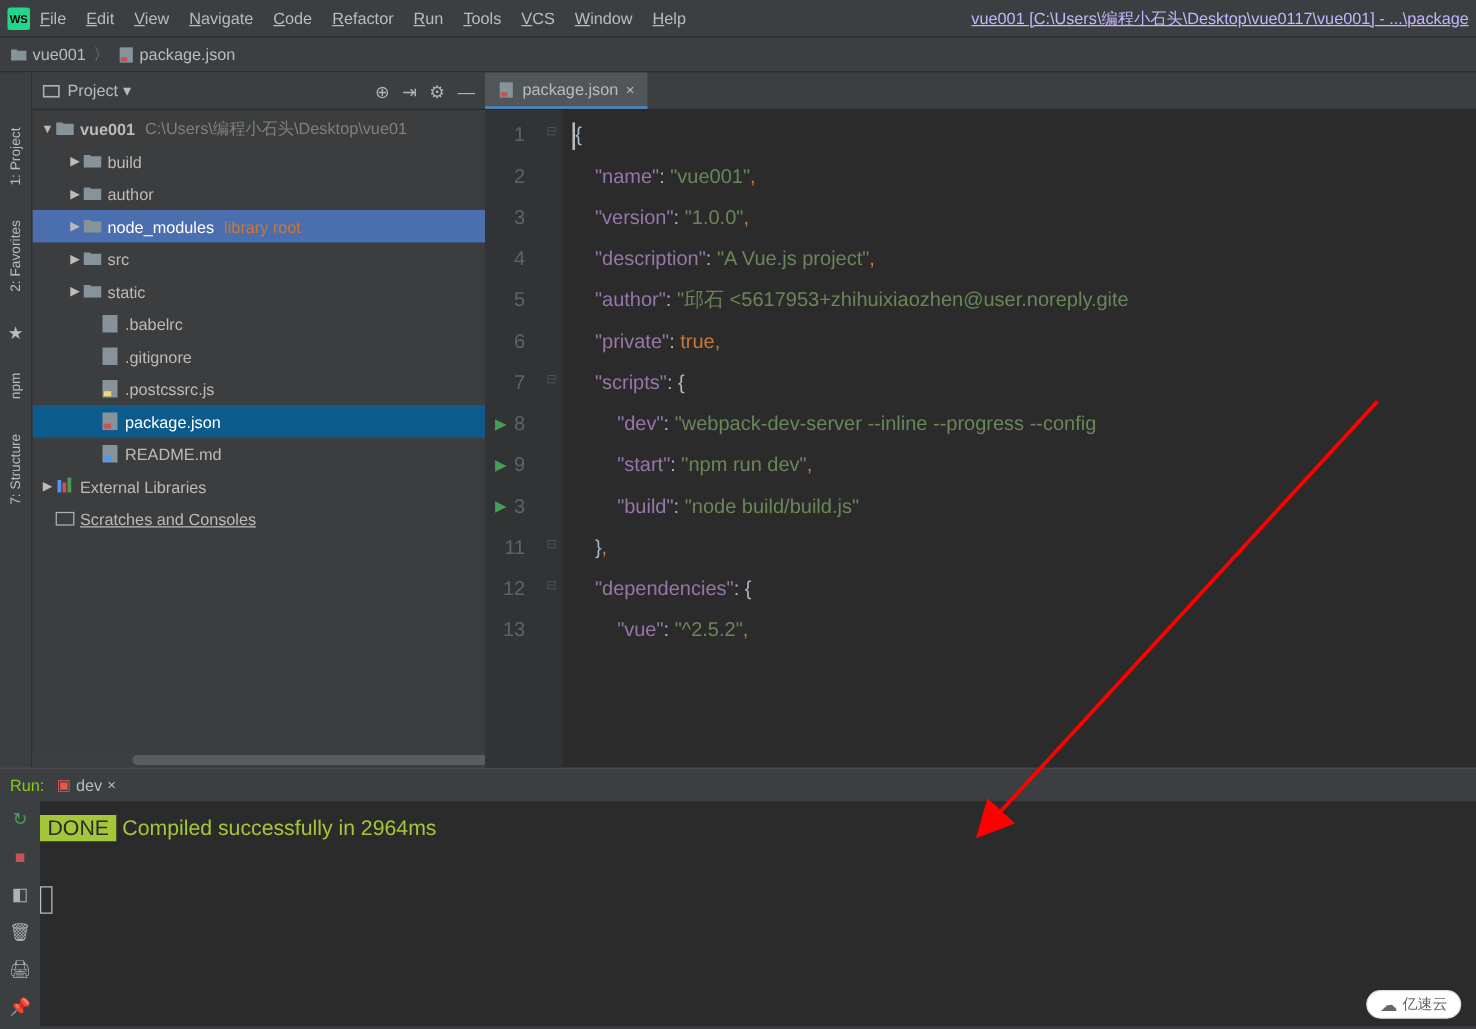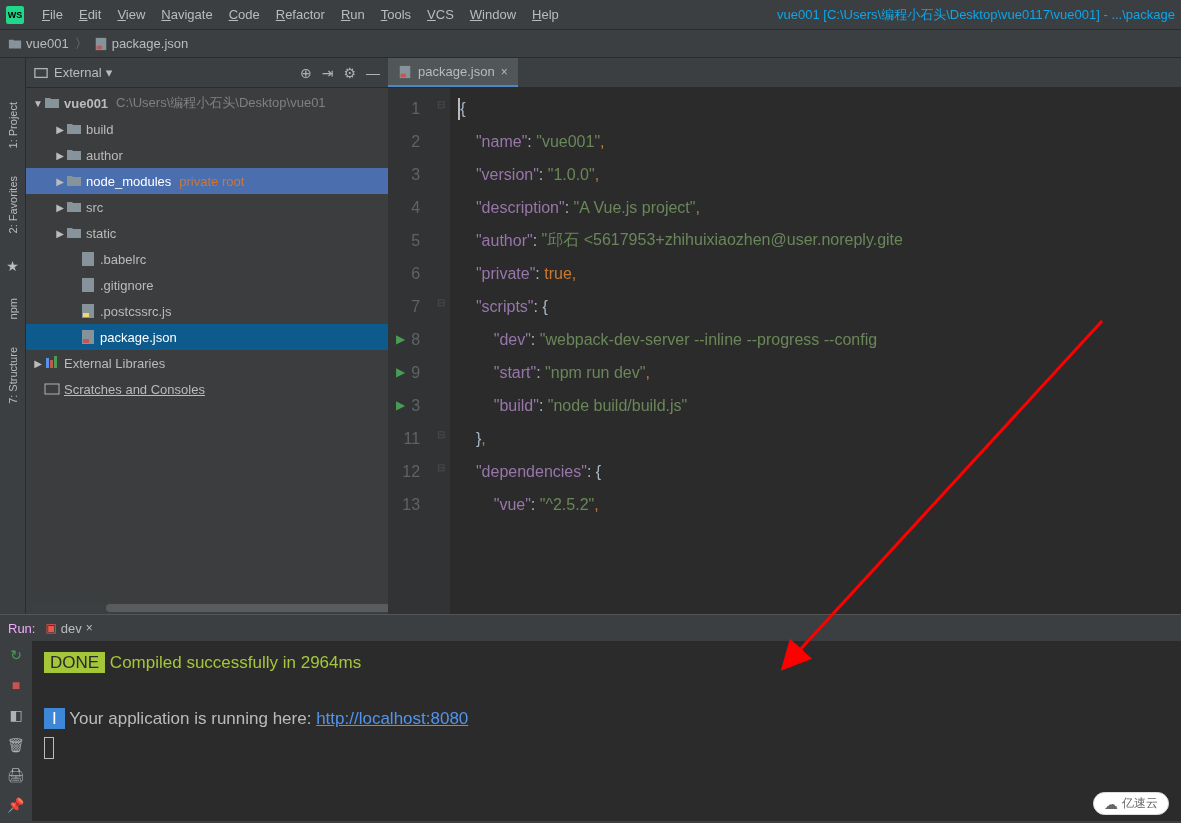--- a/index.html
+++ b/index.html
@@ -1,21 +1,21 @@
 <!DOCTYPE html>
 <html><head>
 <meta charset="utf-8">
 <style>
 * { margin: 0; padding: 0; box-sizing: border-box; font-family: "Segoe UI", Arial, sans-serif; }
 body { background: #3c3f41; color: #bbbbbb; font-size: 13px; width: 1181px; height: 823px; overflow: hidden; position: relative; }
 .titlebar { display: flex; align-items: center; height: 30px; background: #3c3f41; padding: 0 6px; border-bottom: 1px solid #2b2b2b; }
-.ws-logo { width: 18px; height: 18px; background: #21d789; border-radius: 2px; display: flex; align-items: center; justify-content: center; font-size: 9px; font-weight: bold; color: #000; margin-right: 10px; }
+.ws-logo { width: 18px; height: 18px; background: #21d789; border-radius: 2px; display: flex; align-items: center; justify-content: center; font-size: 9px; font-weight: bold; color: #000; margin-right: 0; }
 .menu-item { padding: 0 8px; color: #bbbbbb; cursor: pointer; font-size: 13px; }
 .menu-item u { text-decoration: underline; }
-.title-right { margin-left: auto; color: #0ea5e9; font-size: 13px; white-space: nowrap; overflow: hidden; }
+.title-right { margin-left: auto; color: #c4b5fd; font-size: 13px; white-space: nowrap; overflow: hidden; text-decoration: underline; }
 .breadcrumb { display: flex; align-items: center; height: 28px; padding: 0 8px; border-bottom: 1px solid #2b2b2b; gap: 6px; }
 .breadcrumb-item { display: flex; align-items: center; gap: 4px; color: #bbbbbb; }
 .folder-icon { width: 14px; height: 14px; display: inline-block; }
 .folder-icon svg, .file-icon svg { width: 100%; height: 100%; }
 .breadcrumb-sep { color: #808080; }
 .main-content { display: flex; height: 556px; }
 .left-sidebar { width: 26px; background: #3c3f41; border-right: 1px solid #2b2b2b; display: flex; flex-direction: column; align-items: center; padding-top: 40px; gap: 20px; }
 .sidebar-tab { writing-mode: vertical-rl; transform: rotate(180deg); font-size: 11px; color: #bbbbbb; cursor: pointer; padding: 4px 2px; }
 .sidebar-icon { color: #bbbbbb; font-size: 14px; }
 .project-panel { width: 362px; background: #3b3d3f; display: flex; flex-direction: column; }
@@ -48,30 +48,30 @@
 .code { flex: 1; padding: 4px 8px; white-space: pre; color: #a9b7c6; overflow: hidden; }
 .code-line { height: 33px; display: flex; align-items: center; }
 .tok-str { color: #6a8759; }
 .tok-key { color: #9876aa; }
 .tok-bool { color: #cc7832; }
 .tok-punc { color: #cc7832; }
 .tok-brace { color: #a9b7c6; }
 .cursor { border-left: 2px solid #bbbbbb; background: rgba(60,120,180,0.3); display:inline-block; width:1px; height:22px; vertical-align: middle; }
 .run-panel { border-top: 1px solid #555; }
 .run-header { display: flex; align-items: center; height: 26px; padding: 0 8px; background: #3c3f41; gap: 10px; }
-.run-label { color: #f0abfc; font-size: 13px; }
+.run-label { color: #84cc16; font-size: 13px; }
 .run-config { display: flex; align-items: center; gap: 4px; }
 .run-config-icon { color: #e8574c; font-size: 12px; }
 .run-config-close { color: #bbbbbb; font-size: 12px; }
 .run-body { display: flex; height: 180px; }
 .run-toolbar { width: 32px; display: flex; flex-direction: column; align-items: center; padding: 6px 0; gap: 14px; background: #3c3f41; }
 .rt-icon { color: #afb1b3; font-size: 14px; cursor: pointer; }
 .rt-icon.green { color: #499c54; }
 .rt-icon.red { color: #c75450; }
-.console { flex: 1; background: #2b2b2b; padding: 8px 12px; font-family: "Consolas", "Courier New", monospace; font-size: 17px; color: #bbbbbb; line-height: 28px; position: relative; }
+.console { flex: 1; background: #2b2b2b; padding: 8px 0; font-family: "Consolas", "Courier New", monospace; font-size: 17px; color: #bbbbbb; line-height: 28px; position: relative; }
 .done-badge { background: #a4c639; color: #2b2b2b; padding: 1px 6px; font-weight: normal; }
 .i-badge { background: #3e86d6; color: #fff; padding: 1px 8px; }
 .console-link { color: #5394ec; text-decoration: underline; }
 .compiled-msg { color: #a4c639; }
 .console-cursor { display: inline-block; border: 1px solid #bbbbbb; width: 10px; height: 22px; vertical-align: middle; }
 .red-arrow { position: absolute; pointer-events: none; }
 .watermark { position: absolute; bottom: 8px; right: 12px; background: #fff; border: 1px solid #ddd; border-radius: 12px; padding: 2px 10px; display: flex; align-items: center; gap: 4px; color: #666; font-size: 12px; }
 .watermark-icon { font-size: 14px; }
 .hscroll { height: 12px; background: #3c3f41; }
 .hscroll-thumb { height: 8px; background: #595b5d; border-radius: 4px; margin: 2px 0 0 80px; width: 300px; }
@@ -122,21 +122,21 @@
     <div class="sidebar-icon">★</div>
     <div class="sidebar-tab">npm</div>
     <div class="sidebar-tab">7: Structure</div>
   </div>
 
   <div class="project-panel">
     <div class="project-header">
       <span class="project-header-icon"><svg viewBox="0 0 16 16">
             <rect x="1" y="3" width="14" height="10" fill="none" stroke="#afb1b3" stroke-width="1.5"></rect>
           </svg></span>
-      <span class="project-title">External</span>
+      <span class="project-title">Project</span>
       <span class="project-dropdown">▾</span>
       <div class="project-tools">
         <span class="tool-icon">⊕</span>
         <span class="tool-icon">⇥</span>
         <span class="tool-icon">⚙</span>
         <span class="tool-icon">—</span>
       </div>
     </div>
     <div class="tree" id="tree">
         <div class="tree-item" style="padding-left: 6px;">
@@ -168,21 +168,21 @@
           <span class="tree-label">author</span>
         </div>
         <div class="tree-item lib highlighted" style="padding-left: 28px;">
           <span class="tree-arrow">▶</span>
           <span class="tree-icon">
             <svg viewBox="0 0 16 16">
               <path fill="#87939a" d="M1 3h5l1 1h8v9H1z"></path>
             </svg>
           </span>
           <span class="tree-label">node_modules</span>
-          <span class="tree-hint">private root</span>
+          <span class="tree-hint">library root</span>
         </div>
         <div class="tree-item" style="padding-left: 28px;">
           <span class="tree-arrow">▶</span>
           <span class="tree-icon">
             <svg viewBox="0 0 16 16">
               <path fill="#87939a" d="M1 3h5l1 1h8v9H1z"></path>
             </svg>
           </span>
           <span class="tree-label">src</span>
         </div>
@@ -227,20 +227,30 @@
         </div>
         <div class="tree-item selected" style="padding-left: 42px;">
           <span class="tree-arrow"></span>
           <span class="tree-icon">
             <svg viewBox="0 0 16 16">
               <rect x="2" y="1" width="12" height="14" fill="#87939a"></rect>
               <rect x="3" y="10" width="6" height="4" fill="#c75450"></rect>
             </svg>
           </span>
           <span class="tree-label">package.json</span>
+        </div>
+        <div class="tree-item" style="padding-left: 42px;">
+          <span class="tree-arrow"></span>
+          <span class="tree-icon">
+            <svg viewBox="0 0 16 16">
+              <rect x="2" y="1" width="12" height="14" fill="#87939a"></rect>
+              <rect x="3" y="10" width="6" height="4" fill="#5394ec"></rect>
+            </svg>
+          </span>
+          <span class="tree-label">README.md</span>
         </div>
         <div class="tree-item" style="padding-left: 6px;">
           <span class="tree-arrow">▶</span>
           <span class="tree-icon">
             <svg viewBox="0 0 16 16">
               <rect x="2" y="3" width="3" height="10" fill="#5394ec"></rect>
               <rect x="6" y="5" width="3" height="8" fill="#c75450"></rect>
               <rect x="10" y="1" width="3" height="12" fill="#499c54"></rect>
             </svg>
           </span>
@@ -353,23 +363,20 @@
       <span class="rt-icon">◧</span>
       <span class="rt-icon">🗑</span>
       <span class="rt-icon">🖨</span>
       <span class="rt-icon">📌</span>
     </div>
     <div class="console">
       <div>
         <span class="done-badge">DONE</span><span class="compiled-msg"> Compiled successfully in 2964ms</span>
       </div>
       <div style="height:28px"></div>
-      <div>
-        <span class="i-badge">I</span><span> Your application is running here: </span><a class="console-link">http://localhost:8080</a>
-      </div>
       <div><span class="console-cursor"></span></div>
       <svg class="red-arrow" style="left:710px; top:-330px;" width="400" height="380">
         <defs>
             <marker id="ah" markerWidth="12" markerHeight="12" refX="2" refY="5" orient="auto">
               <polygon points="0,0 10,5 0,10" fill="#ff0000"></polygon>
             </marker>
           </defs>
         <line x1="360" y1="10" x2="55" y2="342" stroke="#ff0000" stroke-width="3" marker-end="url(#ah)"></line>
       </svg>
     </div>

